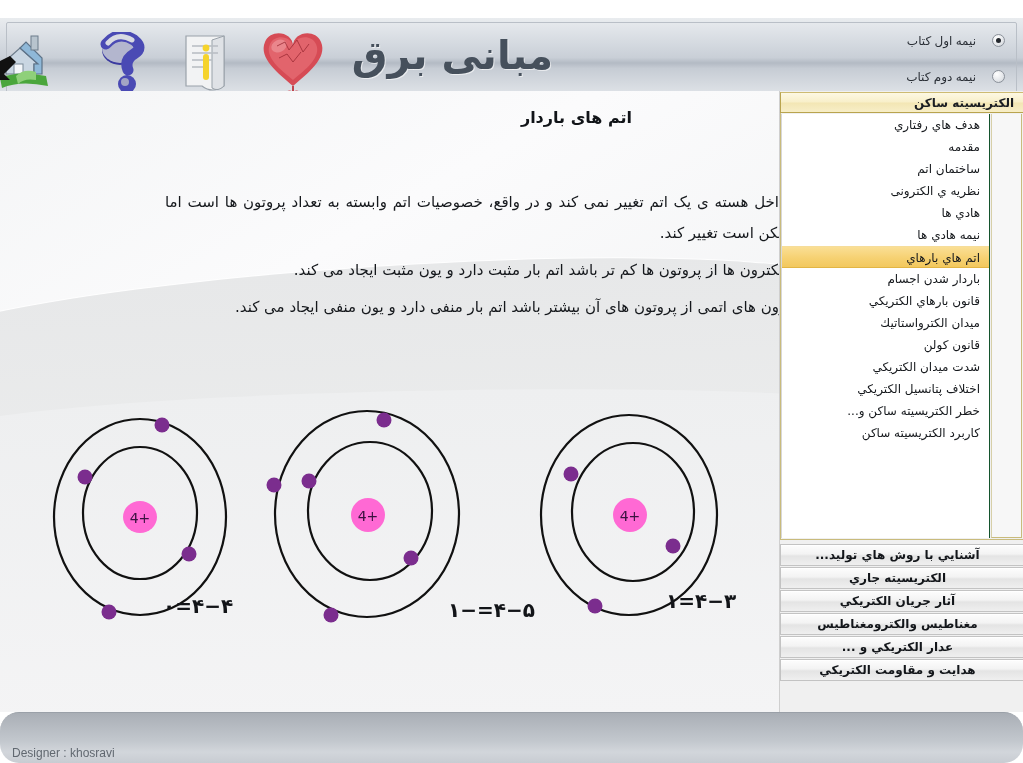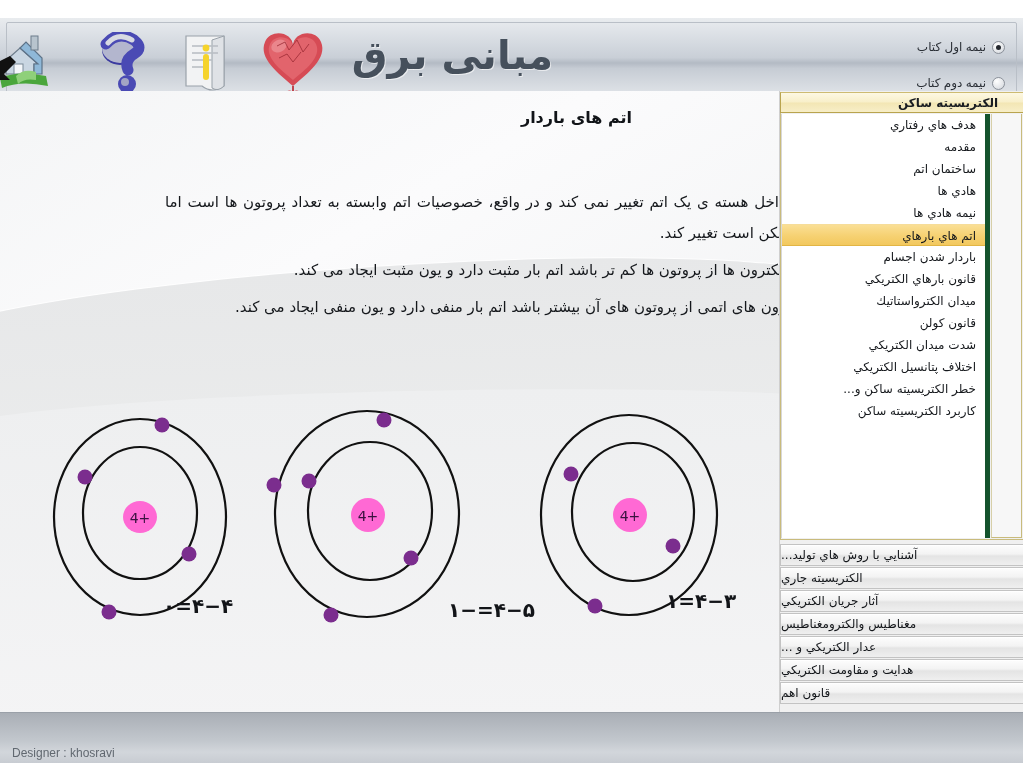--- a/index.html
+++ b/index.html
@@ -28,22 +28,22 @@
   .hdr-title {
     position: absolute; right: 470px; top: 14px;
     font-family: "DejaVu Sans", sans-serif;
     font-size: 40px; font-weight: bold; color: #46505c;
     letter-spacing: 1px; direction: rtl;
     text-shadow: 1px 1px 0 rgba(255,255,255,.6);
   }
   
   #half-selector { position: absolute; right: 18px; top: 16px; width: 150px; }
   .radio-row {
-    display: flex; align-items: center; justify-content: flex-start;
-    gap: 6px; height: 26px; font-size: 12px; color: #2a2f36; direction: rtl;
+    display: flex; align-items: flex-start; justify-content: flex-start;
+    gap: 16px; height: 26px; font-size: 12px; color: #2a2f36; direction: rtl;
   }
   .radio-row + .radio-row { margin-top: 10px; }
   .radio-dot {
     width: 13px; height: 13px; border-radius: 50%;
     background: radial-gradient(circle at 35% 30%, #ffffff, #dfe2e6 70%, #aeb4bc 100%);
     border: 1px solid #8b919a; position: relative; flex: 0 0 auto;
   }
   .radio-dot.on::after {
     content: ""; position: absolute; left: 3px; top: 3px;
     width: 5px; height: 5px; border-radius: 50%; background: #24282e;
@@ -101,27 +101,27 @@
     border-left: 1px solid #cfcfcf;
   }
   #accordion-open {
     position: absolute; left: 0; top: 1px; width: 244px; height: 449px;
   }
   .sec-header {
     position: relative; height: 21px; line-height: 20px;
     background: linear-gradient(to bottom, #fdf8e3 0%, #f8efc9 48%, #f3e6b4 52%, #f7eec7 100%);
     border: 1px solid #b9a44e; border-top-color: #cdbb72;
     color: #1a1d22; font-size: 12px; font-weight: bold;
-    text-align: right; padding-right: 25px; direction: rtl;
+    text-align: right; padding-right: 9px; direction: rtl;
     font-family: "DejaVu Sans", sans-serif;
   }
   #menu-panel {
     position: absolute; left: 1px; top: 22px; width: 209px; height: 424px;
     background: #ffffff;
-    border-right: 5px solid #14532d;
+    border-right: 1px solid #14532d;
     border-left: 1px solid #d8d8d8;
     overflow: hidden;
   }
   .menu-item {
     height: 22px; line-height: 22px;
     font-size: 12px; color: #15181c; direction: rtl; text-align: right;
     padding-right: 9px; white-space: nowrap;
     font-family: "DejaVu Sans", sans-serif;
   }
   .menu-item.active {
@@ -142,32 +142,33 @@
     pointer-events: none;
   }
 
   #accordion-rest {
     position: absolute; left: 0; top: 452px; width: 244px;
   }
   .sec-collapsed {
     position: relative; height: 22px; line-height: 21px; margin-top: 1px;
     background: linear-gradient(to bottom, #fdfdfd 0%, #f3f3f3 45%, #e4e4e4 55%, #efefef 100%);
     border: 1px solid #c3c3c3;
-    color: #13161a; font-size: 12px; font-weight: normal;
-    text-align: left; padding-right: 9px; direction: rtl;
+    color: #13161a; font-size: 12px; font-weight: bold;
+    text-align: center; padding-right: 9px; direction: rtl;
     font-family: "DejaVu Sans", sans-serif;
     box-shadow: inset 0 1px 0 #ffffff;
   }
 
   
   #footer {
     position: absolute; left: 0; top: 712px; width: 1023px; height: 51px;
     background: linear-gradient(to bottom,
       #a9aeb5 0%, #aeb3ba 10%, #c2c7cd 55%, #d2d6db 78%, #c8ccd2 100%);
     border-top: 1px solid #9aa0a8;
+    border-radius: 19px;
   }
   #designer {
     position: absolute; left: 12px; top: 33px;
     font-size: 12px; color: #616870; direction: ltr;
     font-family: "Liberation Sans", sans-serif;
   }
 </style>
 </head>
 <body>
 
@@ -305,20 +306,21 @@
 
     <div id="accordion-open">
       <div class="sec-header">الکتریسیته ساکن</div>
 
       <div id="menu-rail"></div>
 
       <div id="menu-panel">
         <div class="menu-item">هدف هاي رفتاري</div>
         <div class="menu-item">مقدمه</div>
         <div class="menu-item">ساختمان اتم</div>
+        <div class="menu-item">نظریه ي الکترونی</div>
         <div class="menu-item">هادي ها</div>
         <div class="menu-item">نیمه هادي ها</div>
         <div class="menu-item active">اتم هاي بارهاي</div>
         <div class="menu-item">باردار شدن اجسام</div>
         <div class="menu-item">قانون بارهاي الکتریکي</div>
         <div class="menu-item">میدان الکترواستاتیك</div>
         <div class="menu-item">قانون کولن</div>
         <div class="menu-item">شدت میدان الکتریکي</div>
         <div class="menu-item">اختلاف پتانسیل الکتریکي</div>
         <div class="menu-item">خطر الکتریسیته ساکن و...</div>
@@ -328,21 +330,20 @@
       <div id="panel-frame"></div>
     </div>
 
     <div id="accordion-rest">
       <div class="sec-collapsed">آشنایي با روش هاي تولید...</div>
       <div class="sec-collapsed">الکتریسیته جاري</div>
       <div class="sec-collapsed">آثار جریان الکتریکي</div>
       <div class="sec-collapsed">مغناطیس والکترومغناطیس</div>
       <div class="sec-collapsed">عدار الکتریکي و ...</div>
       <div class="sec-collapsed">هدایت و مقاومت الکتریکي</div>
-      <div class="sec-collapsed">قانون اهم</div>
     </div>
 
   </div>
 
   <div id="footer">
     <div id="designer">Designer : khosravi</div>
   </div>
 
 </div>
 

